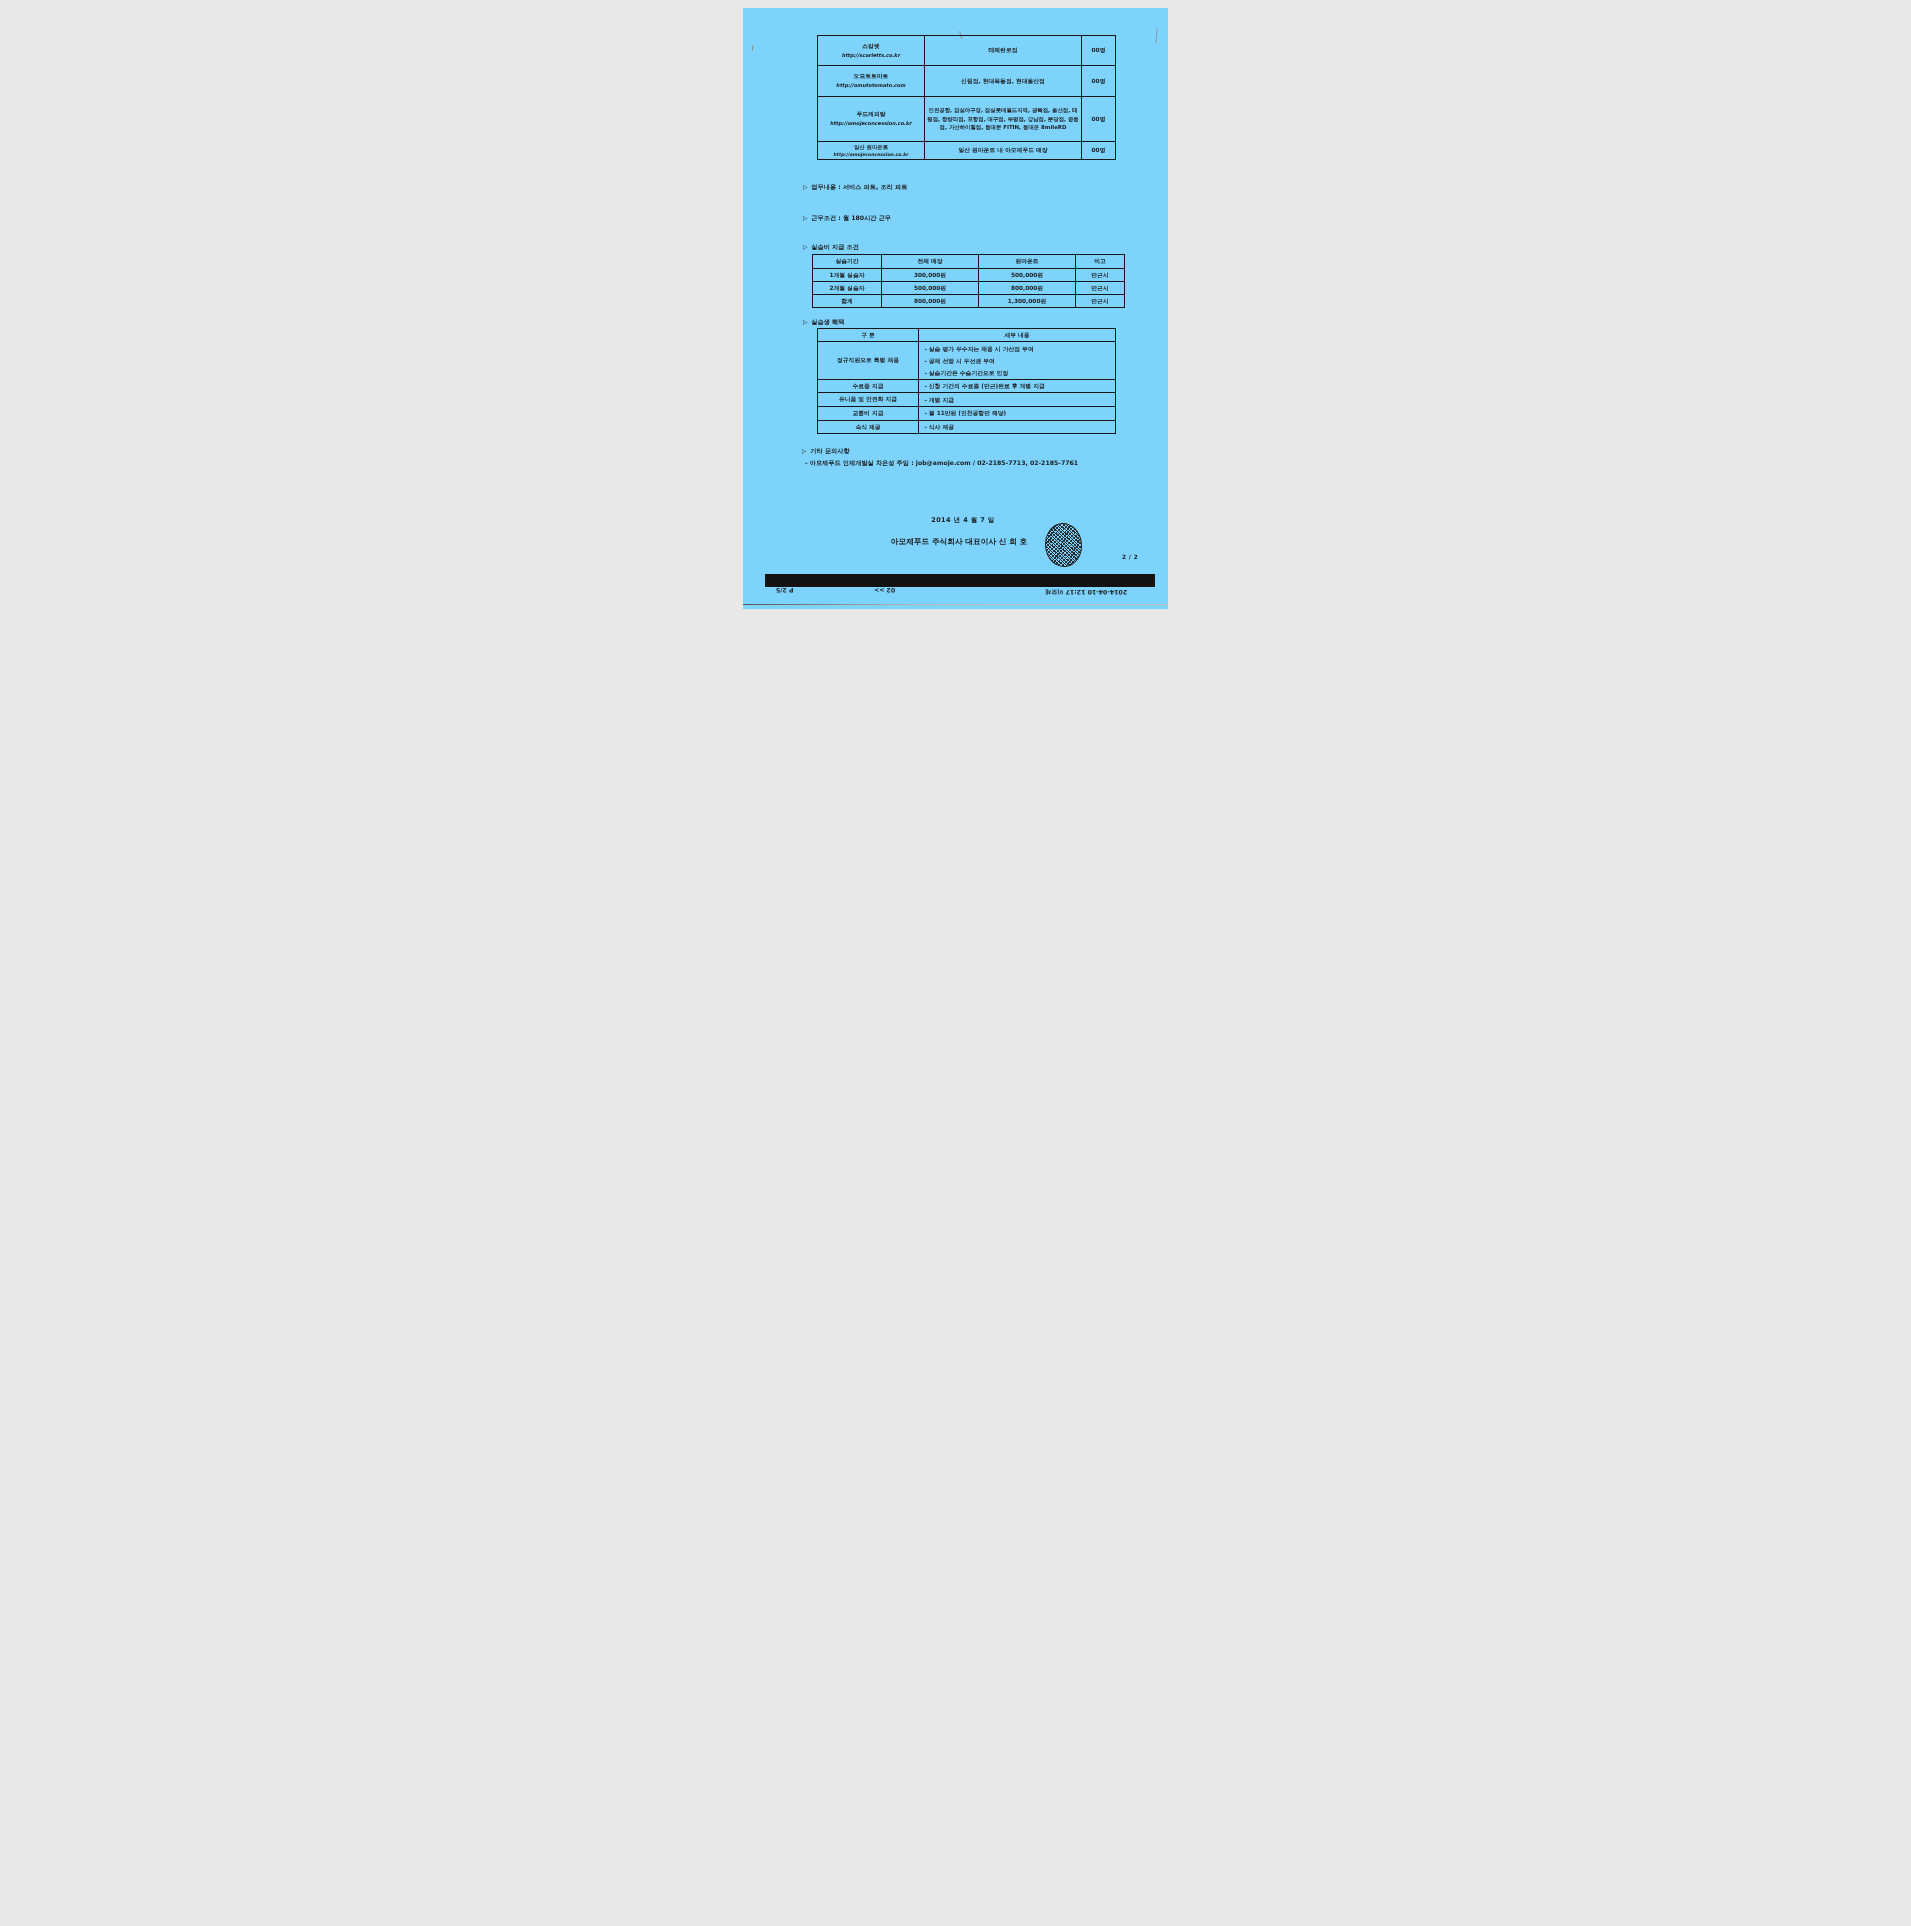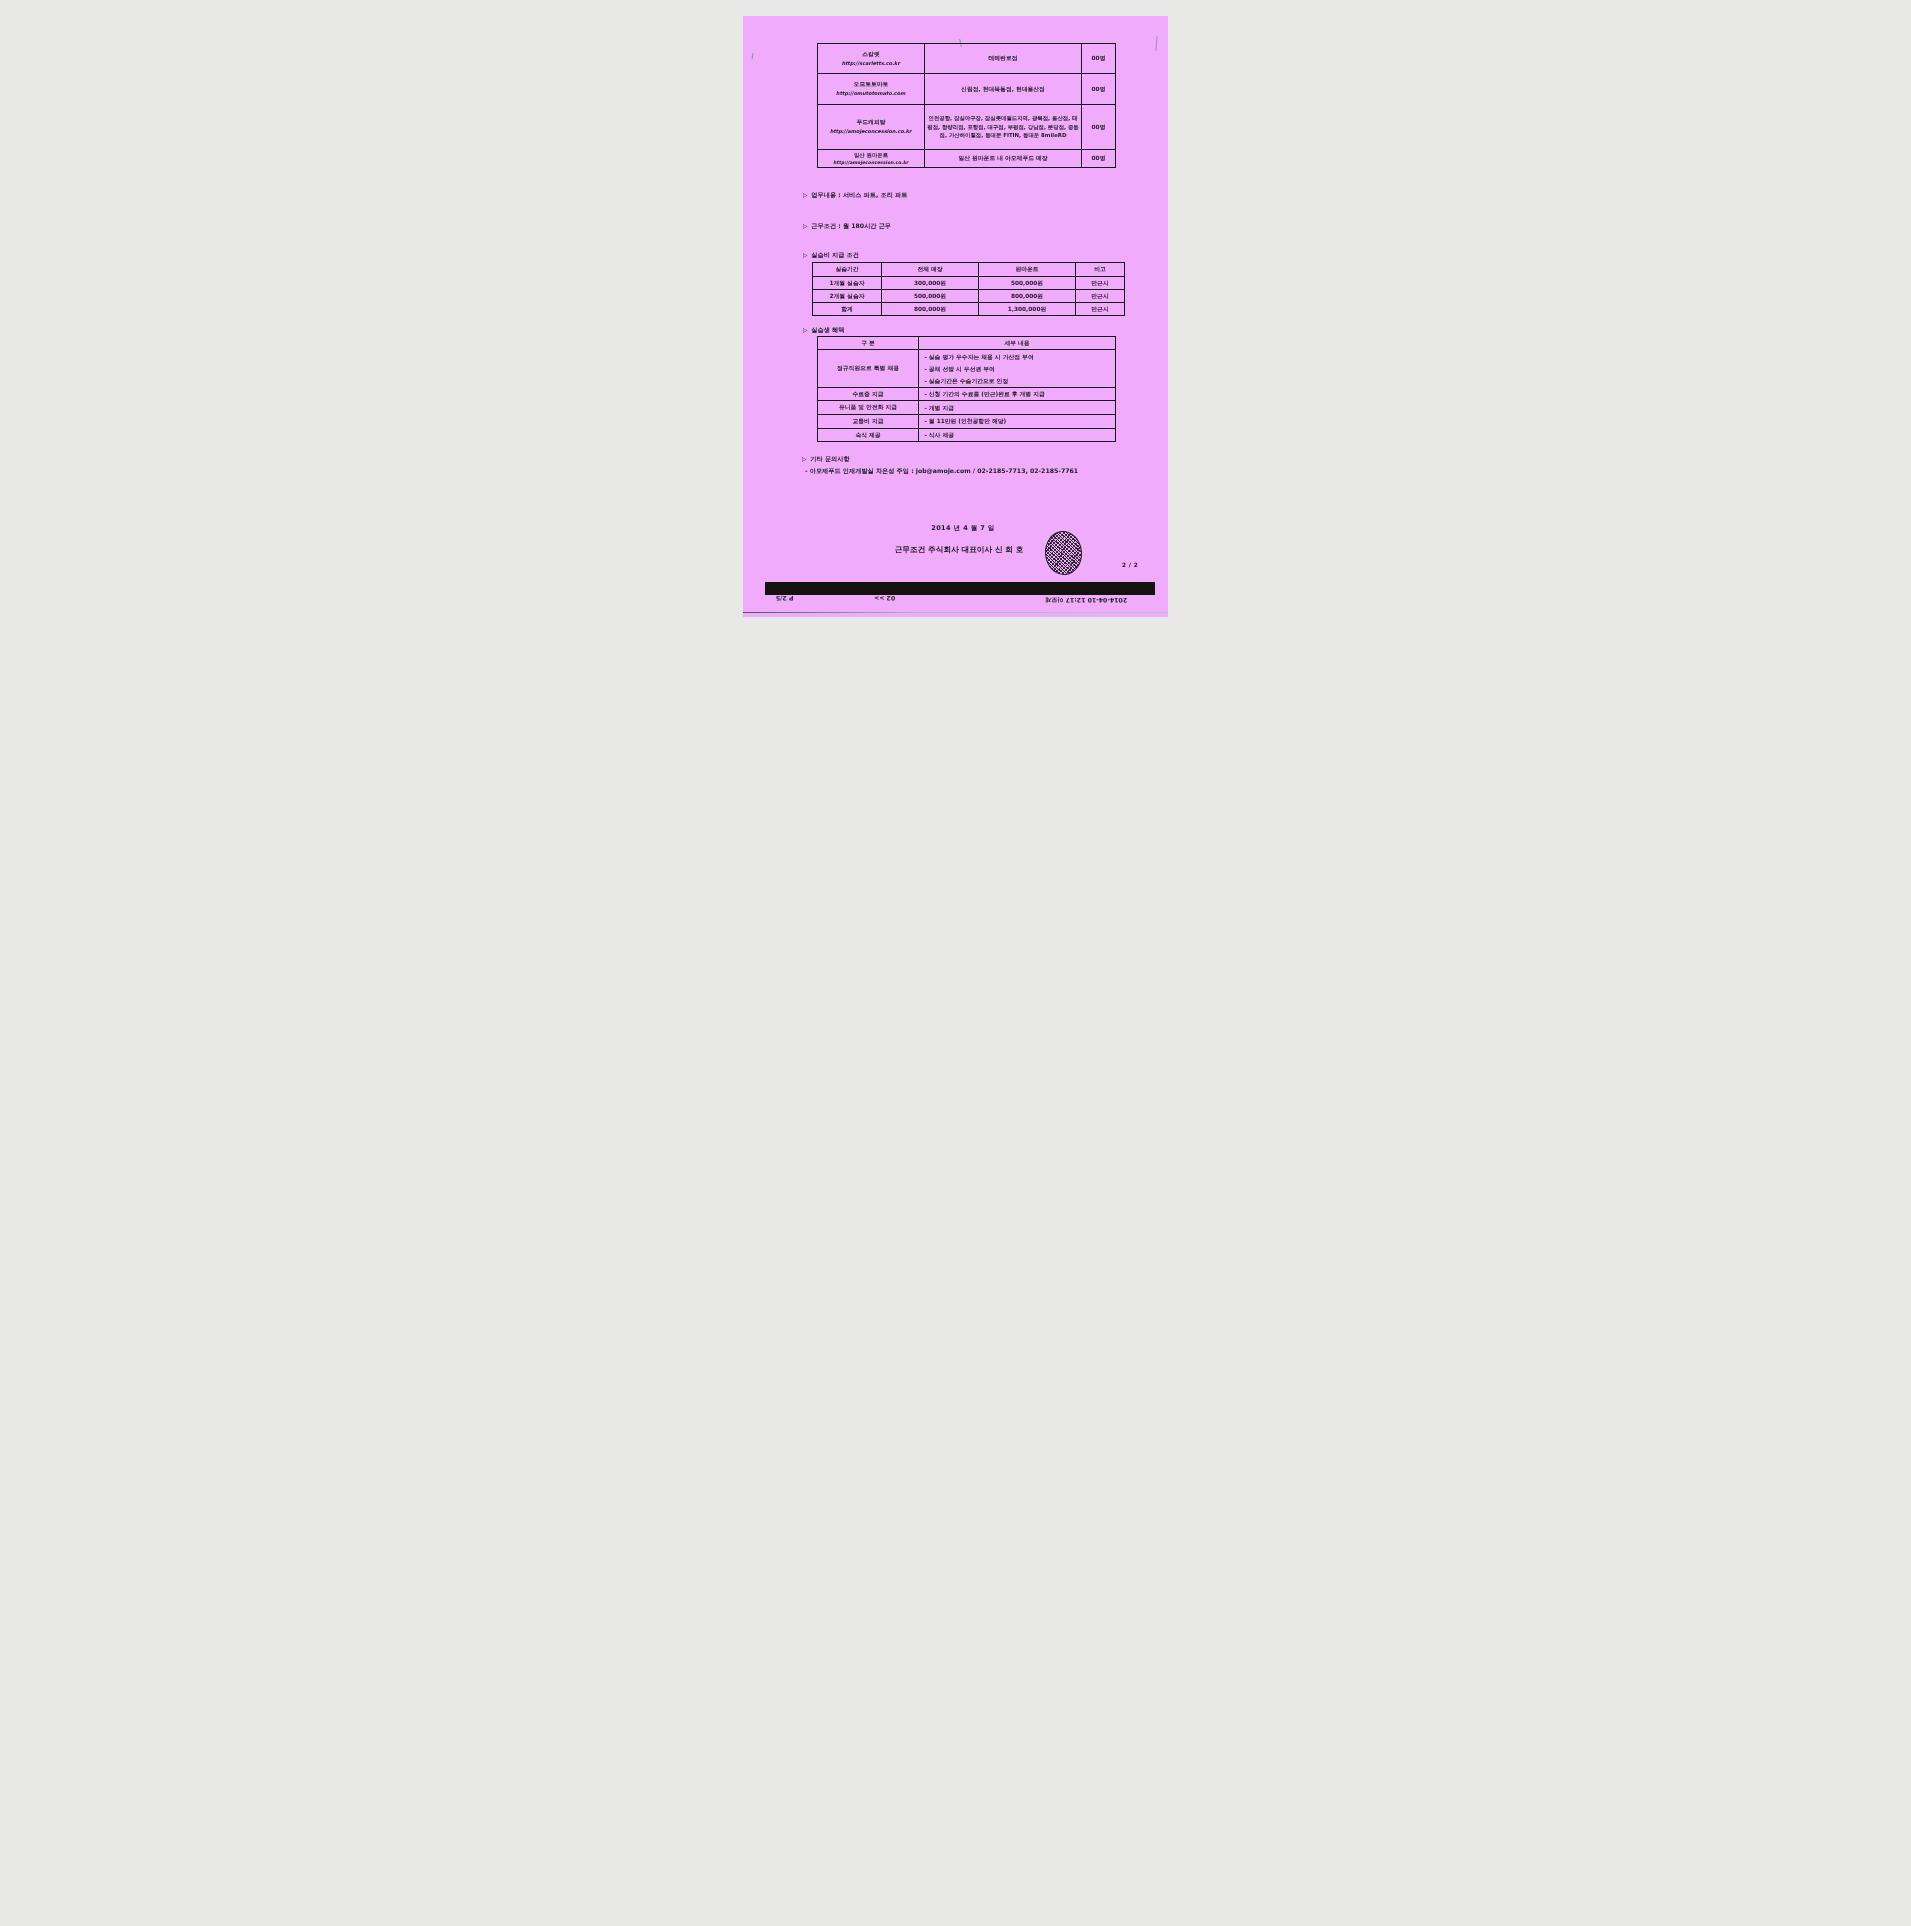--- a/index.html
+++ b/index.html
@@ -1,20 +1,20 @@
 <!DOCTYPE html>
 <html style="font-size:6.2px"><head>
 <meta charset="utf-8">
 <style>
   html,body{margin:0;padding:0;background:#e8e8e6;}
   .page{
     position:relative;
     width:425px;height:601px;
-    margin:16px auto;
-    background:#f0abfc;
+    margin:8px auto;
+    background:#7dd3fc;
     font-family:"DejaVu Sans","Liberation Sans",sans-serif;
     color:#1b1b1b;
     overflow:hidden;
   }
   table{border-collapse:collapse;table-layout:fixed;}
   td,th{border:0.8px solid #161616;padding:0 1.5px;overflow:hidden;}
   .tbl{position:absolute;}
   .tbl-stores{left:74px;top:27px;width:287px;border-top-width:1.5px;}
   .tbl-stores td{text-align:center;vertical-align:middle;}
   .store-name{font-weight:700;font-size:5.8px;line-height:1.25;}
@@ -214,21 +214,21 @@
     </tr>
   </tbody>
     </table>
 
   <div class="bullet-line" style="left:59px;top:439px;">
     <span class="bullet-ico">▷</span><span>기타 문의사항</span>
   </div>
   <div class="contact-line">- 아모제푸드 인재개발실 차은성 주임 :  job@amoje.com / 02-2185-7713, 02-2185-7761</div>
 
   <div class="date-line">2014 년  4 월  7 일</div>
-  <div class="signature-line">근무조건 주식회사 대표이사  신 희 호</div>
+  <div class="signature-line">아모제푸드 주식회사 대표이사  신 희 호</div>
   <div class="seal"></div>
 
   <div class="page-number">2 / 2</div>
 
   <div class="fax-bar"></div>
   <div class="fax-text fax-left">P 2/5</div>
   <div class="fax-text fax-mid">02 &gt;&gt;</div>
   <div class="fax-text fax-right">2014-04-10 12:17  아모제</div>
 
   <div class="bottom-line"></div>

